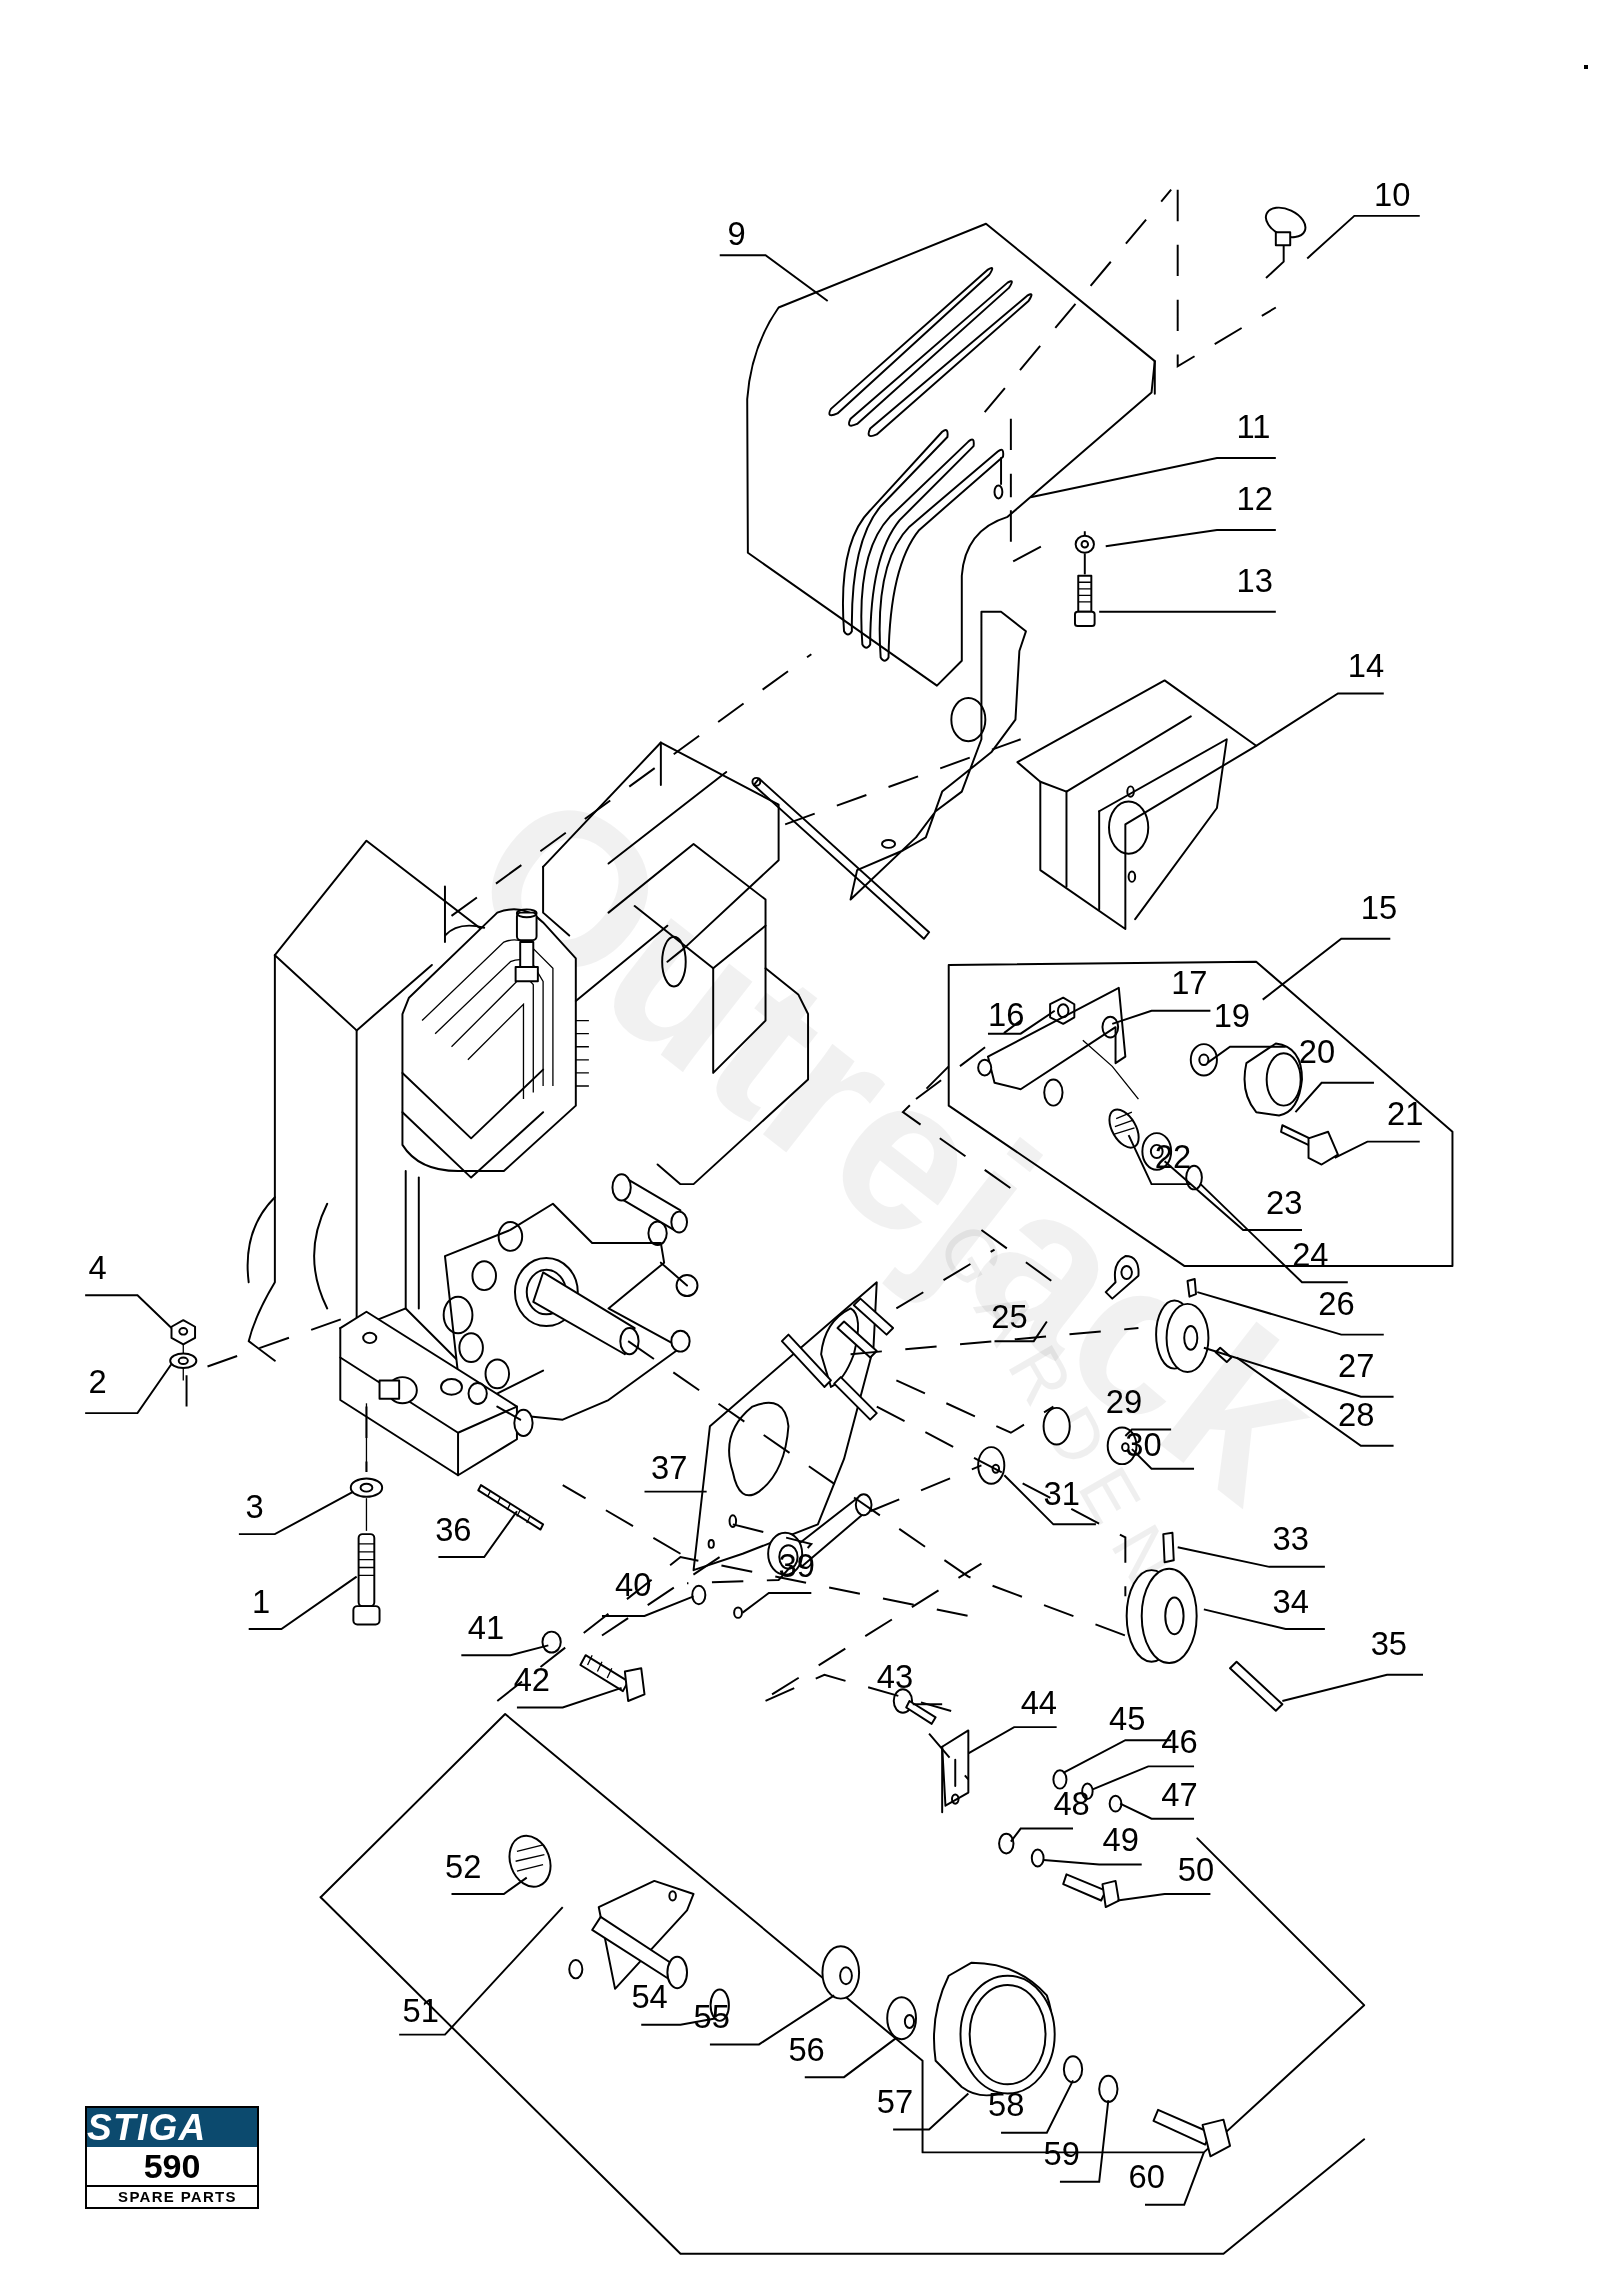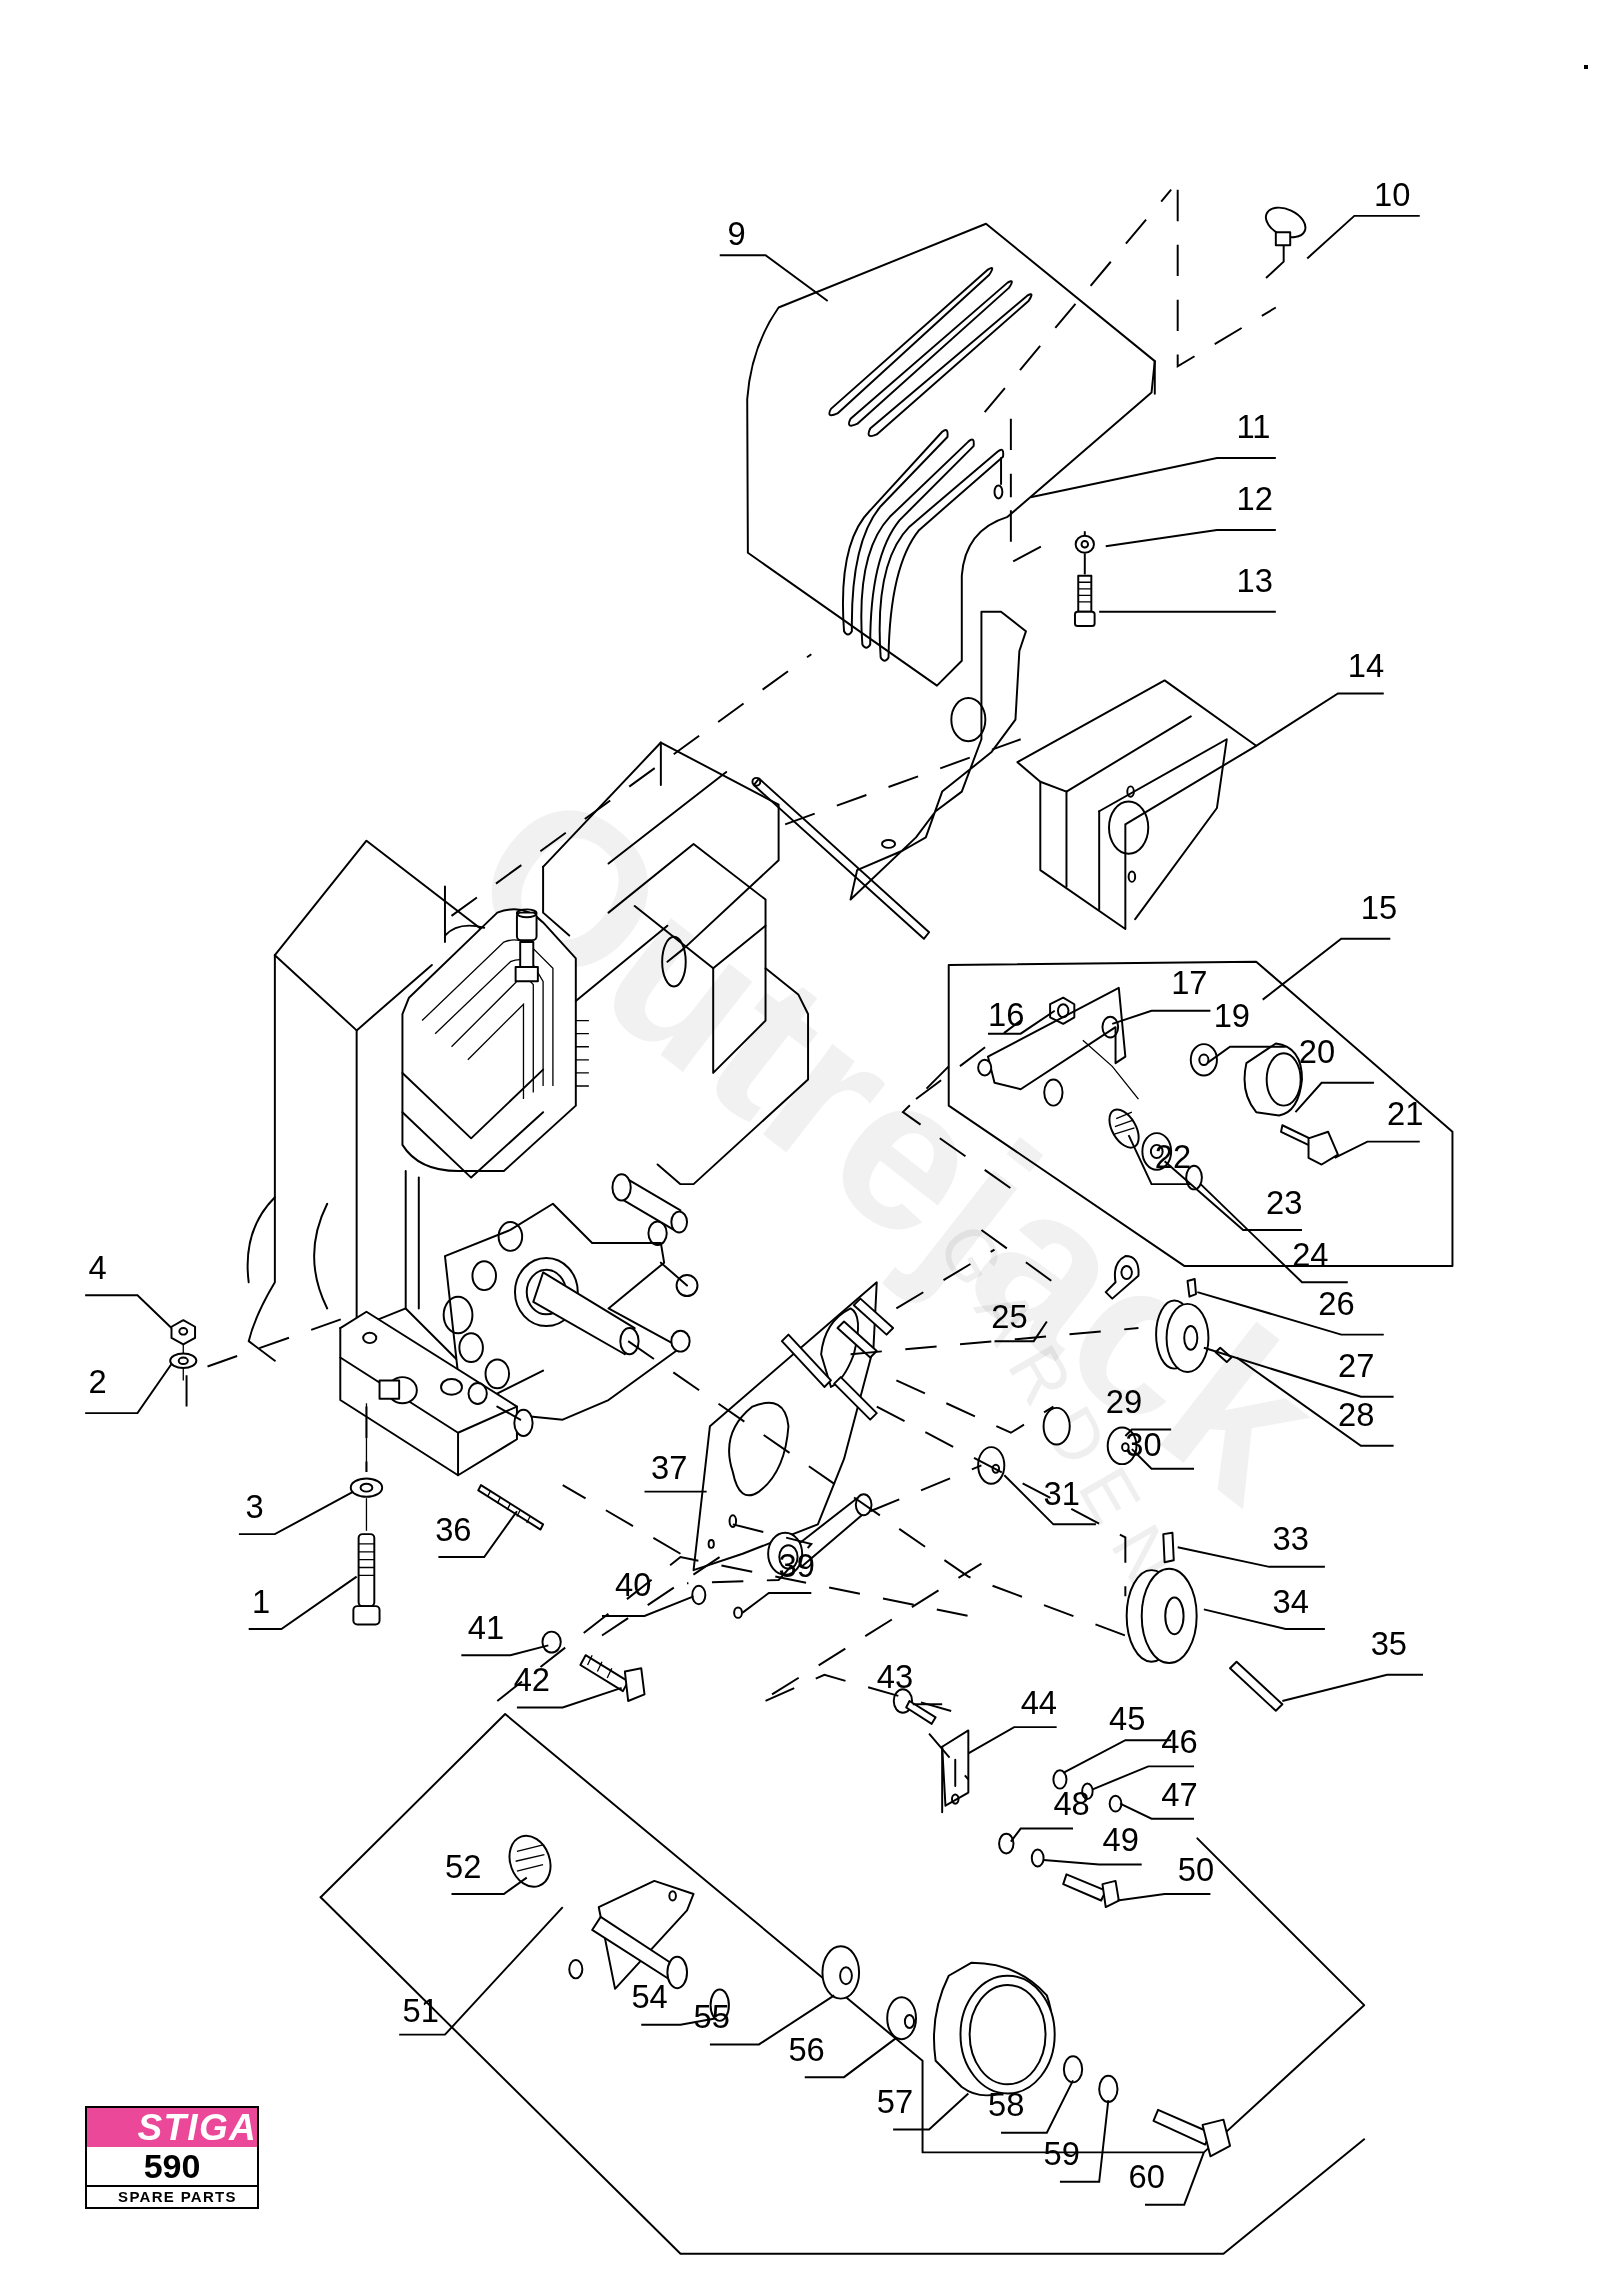--- a/index.html
+++ b/index.html
@@ -7,21 +7,21 @@
   #diagram { position: absolute; left: 0; top: 0; width: 1622px; height: 2295px; }
   .ln { stroke: #000; stroke-width: 3; fill: none; stroke-linejoin: round; stroke-linecap: round; }
   .lnf { stroke: #000; stroke-width: 3; fill: #fff; stroke-linejoin: round; }
   .thin { stroke: #000; stroke-width: 2; fill: none; }
   .dash { stroke: #000; stroke-width: 3; fill: none; stroke-dasharray: 48 36; }
   .lead { stroke: #000; stroke-width: 3; fill: none; }
   .lbl { font-family: "Liberation Sans", sans-serif; font-size: 50px; fill: #000; font-weight: normal; }
   .wm { font-family: "Liberation Sans", sans-serif; fill: #000; opacity: 0.05; font-weight: bold; }
   .wm2 { font-family: "Liberation Sans", sans-serif; fill: #000; opacity: 0.06; letter-spacing: 28px; }
   #logo { position: absolute; left: 85px; top: 2106px; width: 170px; border: 2px solid #000; background: #fff; }
-  #logo .brand { background: #ec4899; color: #fff; font-family: "Liberation Sans", sans-serif; font-weight: bold; font-size: 37px; line-height: 39px; text-align: right; font-style: italic; letter-spacing: 1.3px; }
+  #logo .brand { background: #0c4a6e; color: #fff; font-family: "Liberation Sans", sans-serif; font-weight: bold; font-size: 37px; line-height: 39px; text-align: left; font-style: italic; letter-spacing: 1.3px; }
   #logo .model { font-family: "Liberation Sans", sans-serif; font-weight: bold; font-size: 34px; line-height: 38px; text-align: center; border-bottom: 2px solid #000; }
   #logo .sub { font-family: "Liberation Sans", sans-serif; font-weight: bold; font-size: 15px; line-height: 19.6px; text-align: center; letter-spacing: 1.3px; padding-left: 11px; }
   #corner-dot { position: absolute; left: 1584px; top: 65px; width: 3.9px; height: 3.9px; background: #000; }
 </style>
 </head>
 <body>
 
 <svg id="diagram" viewBox="0 0 2479 3508" xmlns="http://www.w3.org/2000/svg">
 
   <g>

